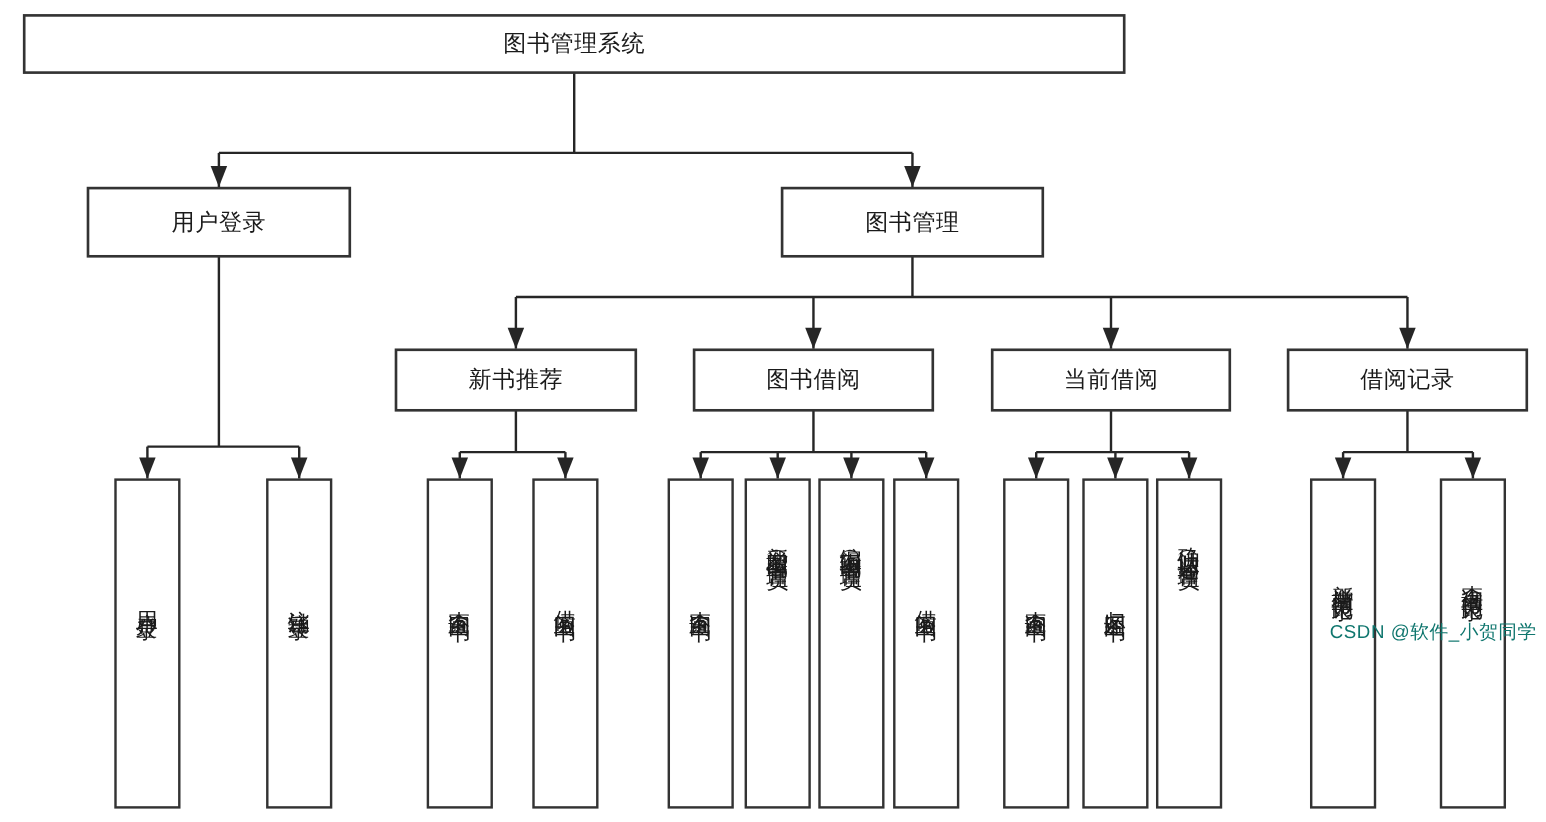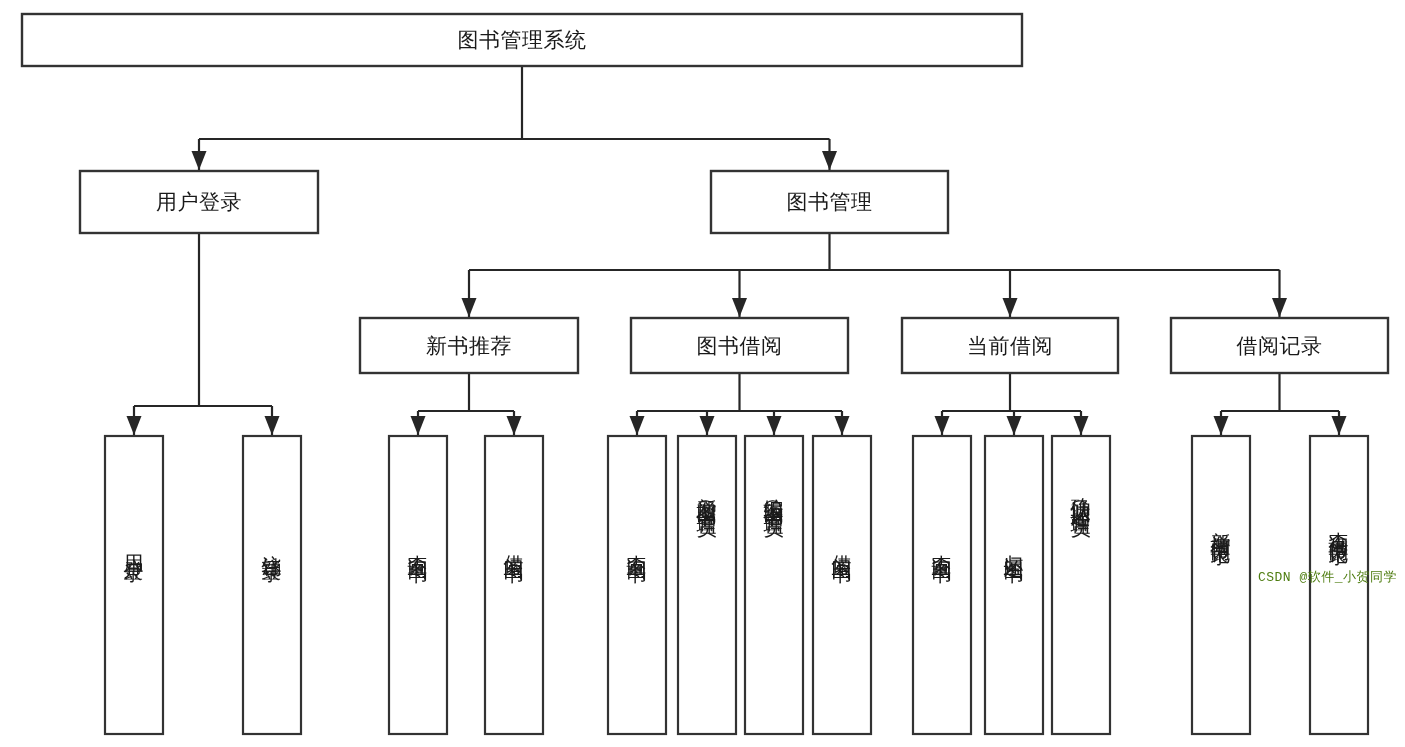--- a/index.html
+++ b/index.html
@@ -70,23 +70,23 @@
     font-size: 20px;
     line-height: 1;
     color: #1a1a1a;
     letter-spacing: 3px;
     white-space: nowrap;
   }
   .watermark {
     position: absolute;
     right: 8px;
     bottom: 6px;
-    font-family: Liberation Mono, monospace;
-    font-size: 13px;
-    color: #4d7c0f;
+    font-family: Liberation Sans, sans-serif;
+    font-size: 17px;
+    color: #0f766e;
     letter-spacing: 0.5px;
     user-select: none;
   }
 </style>
 </head>
 <body>
 
 <div id="diagram-root">
 
   <svg class="diagram-svg" viewBox="0 0 1405 747">

